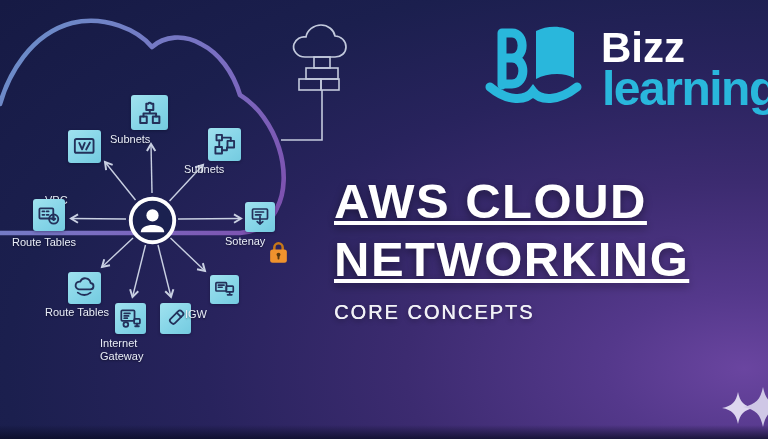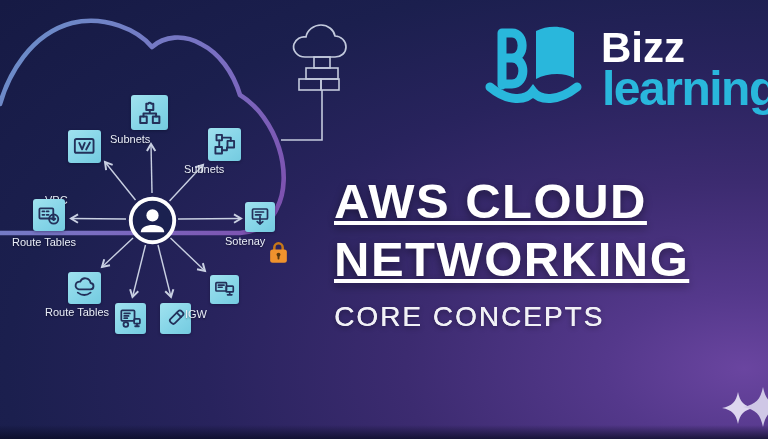--- a/index.html
+++ b/index.html
@@ -27,21 +27,21 @@
     position:absolute;z-index:2;color:#e9edf7;font-size:11px;line-height:1.2;
     text-align:left;text-shadow:0 1px 2px rgba(0,0,0,.45);
   }
   .person{position:absolute;left:127px;top:195px;width:51px;height:51px;z-index:2;}
   .lock{position:absolute;left:267px;top:240px;width:23px;height:24px;z-index:4;}
 
   
   .title-block{position:absolute;left:334px;top:172px;width:420px;z-index:3;color:#fff;}
   .t-line{font-size:49px;font-weight:bold;letter-spacing:1.5px;line-height:58px;
     white-space:nowrap;text-shadow:0 3px 8px rgba(0,0,0,.4);text-decoration:underline;}
-  .t-sub{margin-top:13px;font-size:28px;letter-spacing:2px;color:#f1f1f6;
+  .t-sub{margin-top:13px;font-size:20px;letter-spacing:2px;color:#f1f1f6;
     text-shadow:.4px 0 0 currentColor, 0 2px 5px rgba(0,0,0,.35);white-space:nowrap;}
 
   
   .logo-book{position:absolute;left:478px;top:18px;width:112px;height:90px;z-index:3;}
   .logo-bizz{position:absolute;left:601px;top:24px;z-index:3;color:#fff;
     font-size:42px;font-weight:bold;letter-spacing:0px;}
   .logo-learning{position:absolute;left:602px;top:61px;z-index:3;color:#29b7dc;
     font-size:48px;font-weight:bold;letter-spacing:-1.5px;}
 
   .sparkles{position:absolute;left:720px;top:386px;width:48px;height:46px;z-index:3;}
@@ -171,20 +171,21 @@
 
   <div class="tile" style="left:115px;top:303px;width:31px;height:31px;">
     <svg viewBox="0 0 24 24">
       <rect x="3.2" y="4.2" width="12.8" height="10.2" rx="1"></rect>
       <path d="M6,7.2 h5.5 M6,9.6 h4.2 M6,11.8 h3"></path>
       <circle cx="7.6" cy="17.8" r="2.3"></circle>
       <rect x="15.6" y="12.4" width="5.6" height="4.6" rx="0.8"></rect>
       <path d="M18.4,17 v2 M16.6,19.6 h3.6"></path>
     </svg>
   </div>
+  <div class="nlabel" style="left:100px;top:337px;width:61px;">Internet Gateway</div>
 
   <div class="tile" style="left:160px;top:303px;width:31px;height:31px;">
     <svg viewBox="0 0 24 24">
       <rect x="9" y="2.8" width="6" height="15" rx="2.2" transform="rotate(45 12 12)"></rect>
       <path d="M9,7.2 h6" transform="rotate(45 12 12)"></path>
     </svg>
   </div>
 
   <div class="tile" style="left:210px;top:275px;width:29px;height:29px;">
     <svg viewBox="0 0 24 24">

